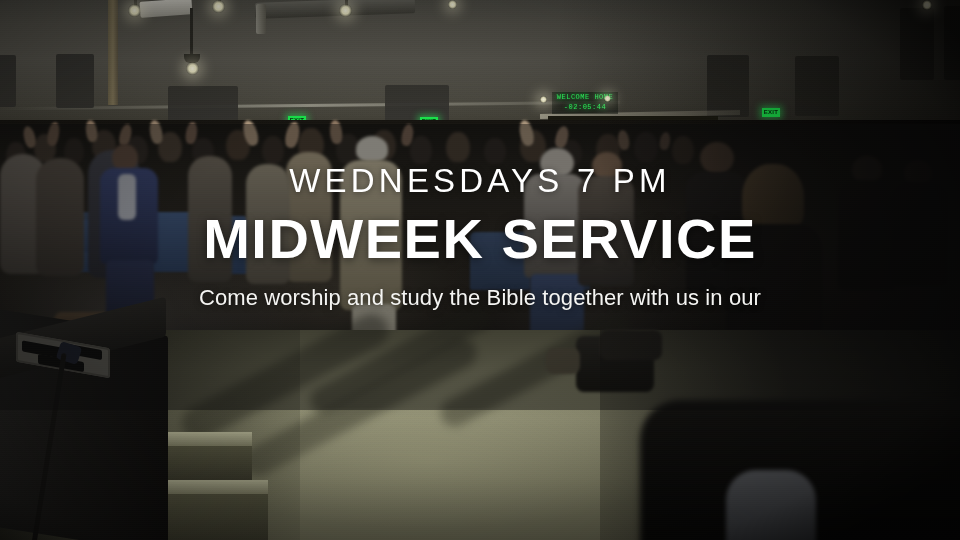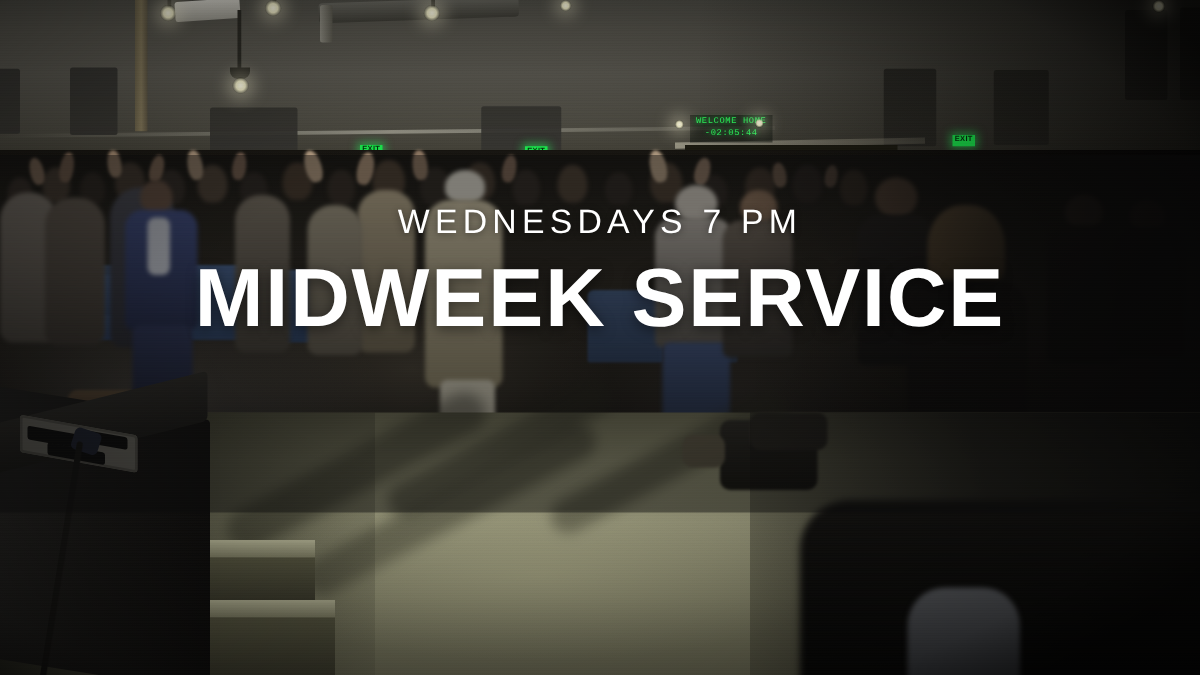--- a/index.html
+++ b/index.html
@@ -195,28 +195,28 @@
 
   .text-block {
     position:absolute; left:0; top:124px; width:960px; height:286px;
     display:flex; flex-direction:column; align-items:center; justify-content:flex-start;
     padding-top:40px; box-sizing:border-box;
     text-align:center; color:#ffffff;
   }
 
   .kicker {
     font-family:"Liberation Sans", sans-serif;
-    font-size:27px; font-weight:400; letter-spacing:4.2px;
+    font-size:33px; font-weight:400; letter-spacing:4.2px;
     line-height:1; color:#fff; text-transform:uppercase;
     text-shadow:0 1px 6px rgba(0,0,0,.45);
   }
   .headline {
     margin-top:14px;
     font-family:"Liberation Sans", sans-serif;
-    font-size:66px; font-weight:700; letter-spacing:1.5px;
+    font-size:56px; font-weight:700; letter-spacing:1.5px;
     line-height:1; color:#fff; text-transform:uppercase;
     text-shadow:0 2px 10px rgba(0,0,0,.5);
     text-align:right;
   }
   .blurb {
     margin-top:16px;
     font-family:"Liberation Sans", sans-serif;
     font-size:22px; font-weight:400; line-height:1.35;
     color:#f4f4f2; letter-spacing:.1px;
     max-width:700px;
@@ -398,16 +398,17 @@
     <div class="grain"></div>
     <div class="vignette"></div>
   </div>
 
   <div class="overlay-band"></div>
 
   <div class="text-block">
     <div class="kicker">WEDNESDAYS 7 PM</div>
     <div class="headline">MIDWEEK SERVICE</div>
     <div class="blurb">
+      <span>Come worship and study the Bible together with us in our</span>
     </div>
   </div>
 
 </div>
 
 </body></html>

